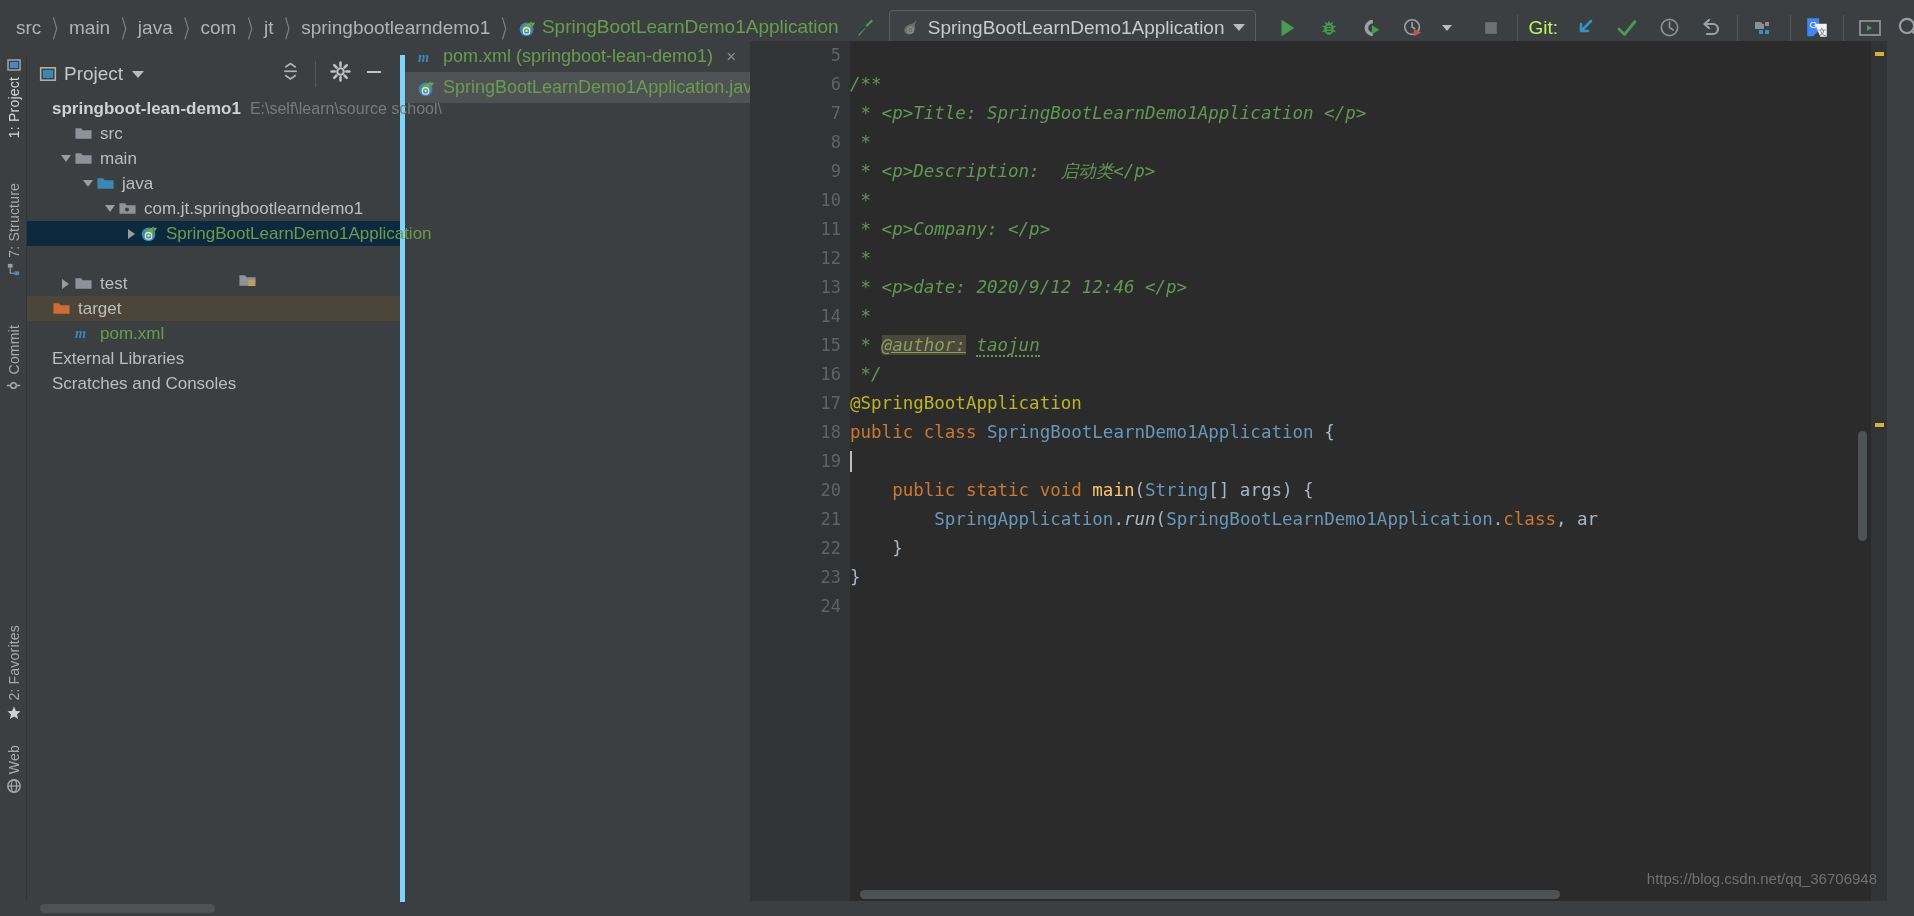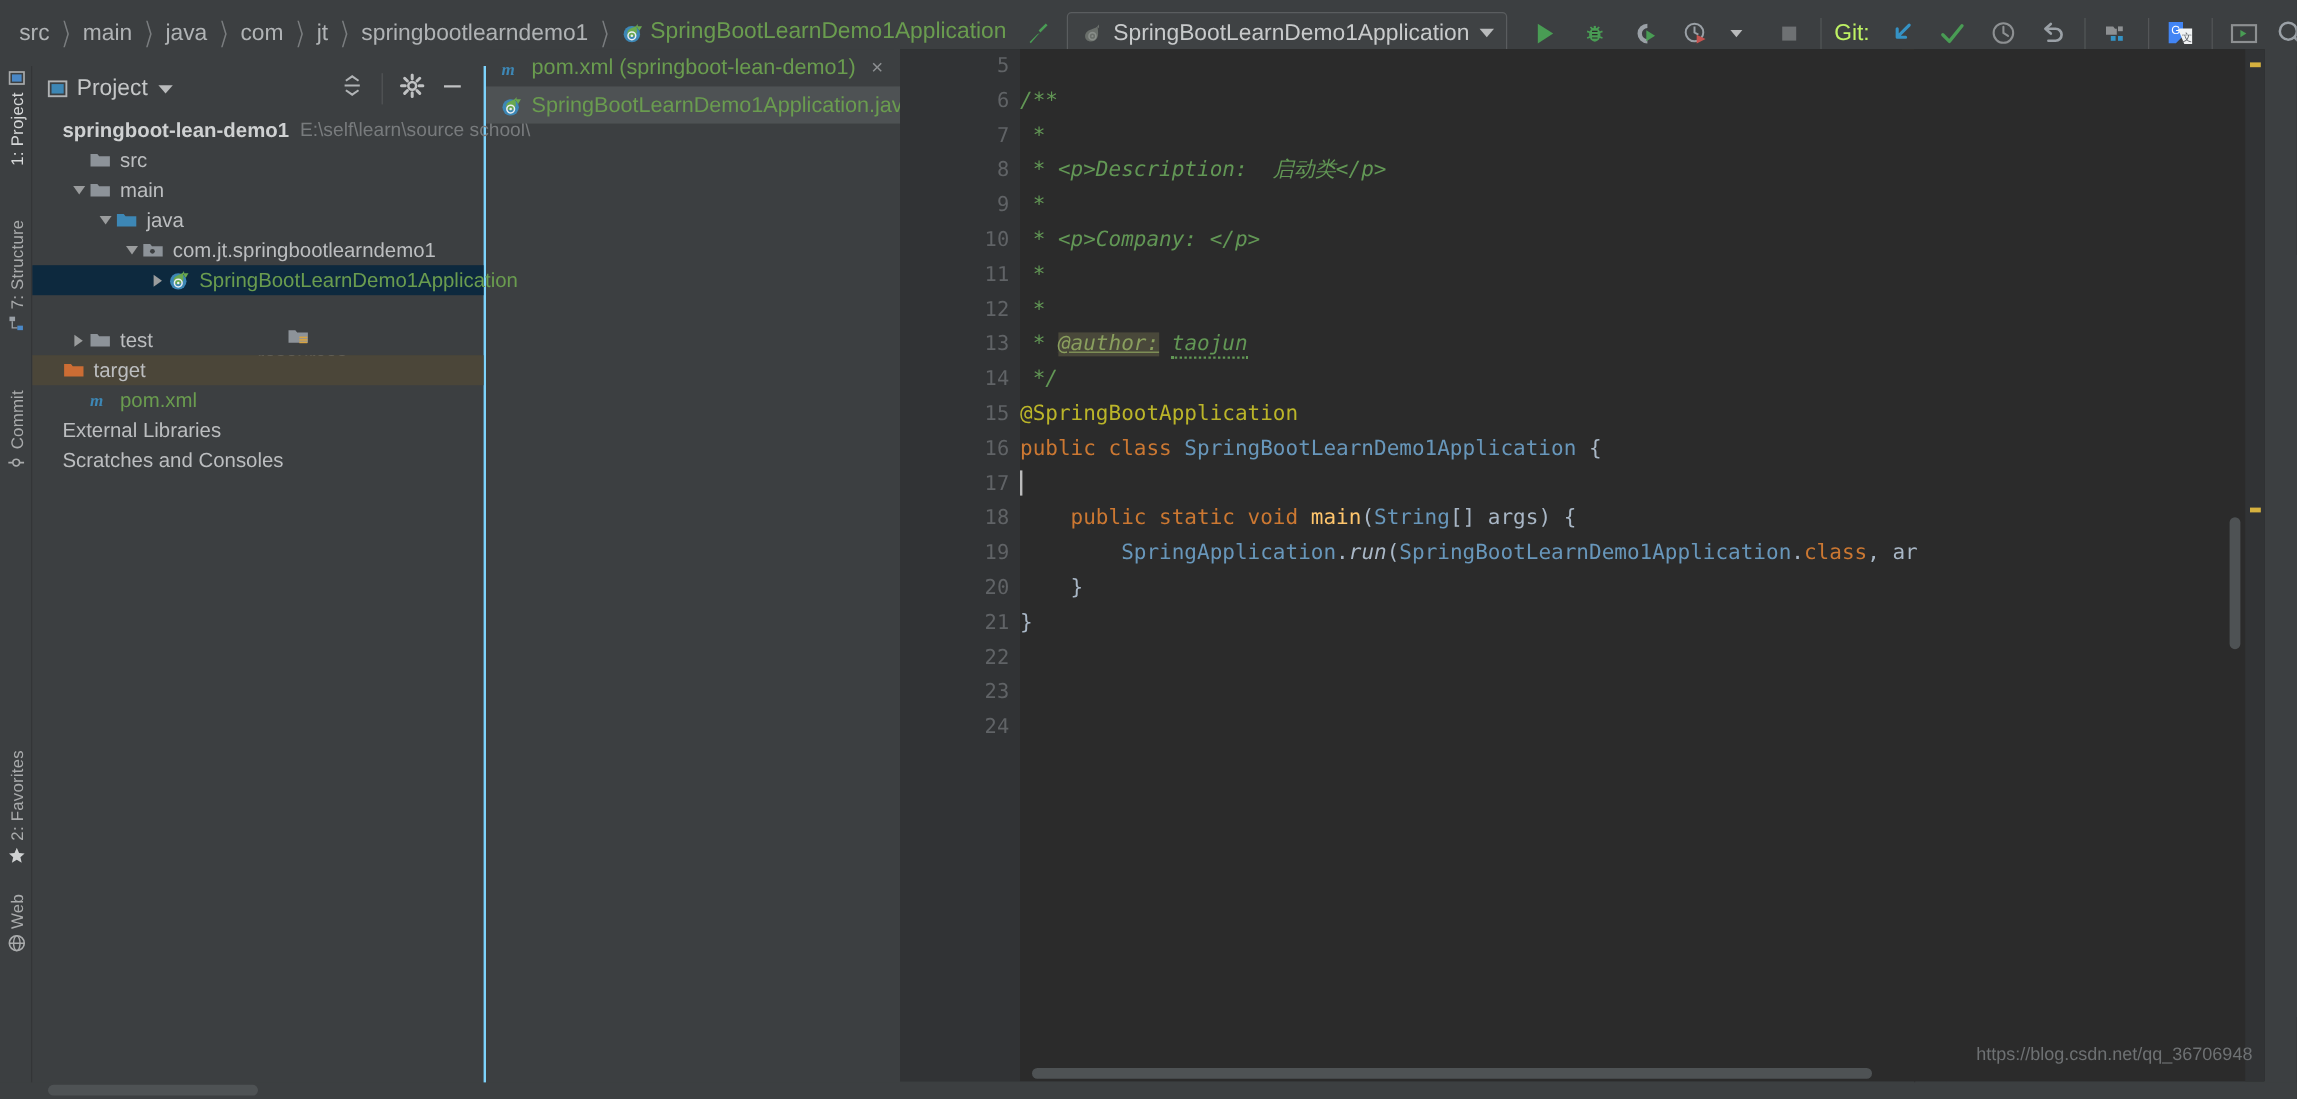--- a/index.html
+++ b/index.html
@@ -68,21 +68,21 @@
 
   
   .rightrail {
     position:absolute; right:0; top:55px; width:27px; height:861px;
     background:#3c3f41; border-left:1px solid #323436;
   }
 
   
   .project {
     position:absolute; left:27px; top:55px; width:378px; height:861px;
-    background:#3c3f41; border-right:2px solid #7dd3fc;
+    background:#3c3f41; border-right:5px solid #7dd3fc;
   }
   .proj-head {
     height:38px; display:flex; align-items:center; padding:0 7px 0 12px; gap:7px;
   }
   .proj-title { font-size:19px; color:#c5c7c8; }
   .proj-head-actions { margin-left:auto; display:flex; align-items:center; gap:3px; }
 
   .tree { padding-top:3px; font-size:17px; }
   .trow {
     height:25px; display:flex; align-items:center; white-space:nowrap;
@@ -637,25 +637,27 @@
         <div class="gline">
           <span>23</span>
         </div>
         <div class="gline">
           <span>24</span>
         </div>
       </div>
     <div class="codearea" id="codearea">
         <div class="line"></div>
         <div class="line"><span class="c-doc">/**</span></div>
+        <div class="line"><span class="c-doc"> * &lt;p&gt;Title: SpringBootLearnDemo1Application &lt;/p&gt;</span></div>
         <div class="line"><span class="c-doc"> *</span></div>
         <div class="line"><span class="c-doc"> * &lt;p&gt;Description:  启动类&lt;/p&gt;</span></div>
         <div class="line"><span class="c-doc"> *</span></div>
         <div class="line"><span class="c-doc"> * &lt;p&gt;Company: &lt;/p&gt;</span></div>
         <div class="line"><span class="c-doc"> *</span></div>
+        <div class="line"><span class="c-doc"> * &lt;p&gt;date: 2020/9/12 12:46 &lt;/p&gt;</span></div>
         <div class="line"><span class="c-doc"> *</span></div>
         <div class="line"><span class="c-doc"> * </span><span class="c-doctag tag-hl u-line">@author:</span><span class="c-doc"> </span><span class="c-doc squig">taojun</span></div>
         <div class="line"><span class="c-doc"> */</span></div>
         <div class="line"><span class="c-anno">@SpringBootApplication</span></div>
         <div class="line"><span class="c-kw">public class </span><span class="c-type">SpringBootLearnDemo1Application</span><span class="c-plain"> {</span></div>
         <div class="line"><span class="caret-bar"></span></div>
         <div class="line"><span class="c-kw">    public static void </span><span class="c-fn">main</span><span class="c-plain">(</span><span class="c-type">String</span><span class="c-plain">[] args) {</span></div>
         <div class="line"><span class="c-plain">        </span><span class="c-type">SpringApplication</span><span class="c-plain">.</span><span class="c-static">run</span><span class="c-plain">(</span><span class="c-type">SpringBootLearnDemo1Application</span><span class="c-plain">.</span><span class="c-kw">class</span><span class="c-plain">, ar</span></div>
         <div class="line"><span class="c-plain">    }</span></div>
         <div class="line"><span class="c-plain">}</span></div>

